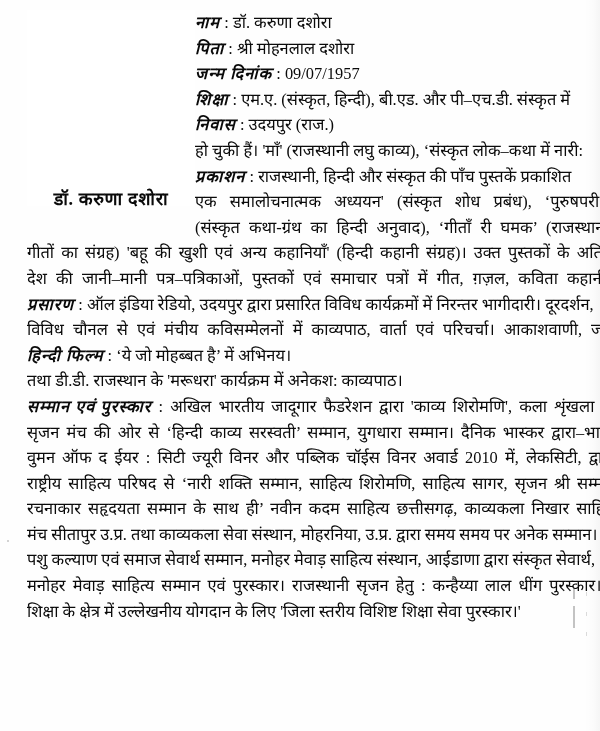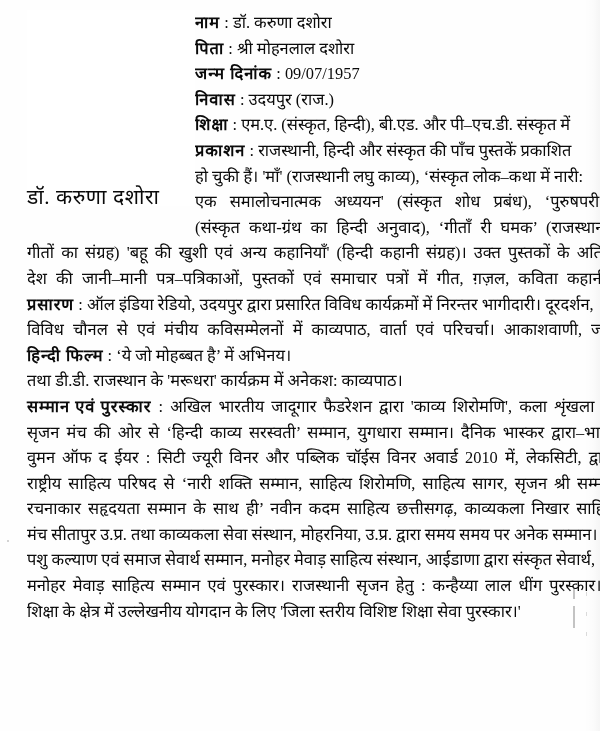--- a/index.html
+++ b/index.html
@@ -62,43 +62,44 @@
   .photo-frame {
     width: 168px;
     height: 170px;
     background: #ffffff;
   }
   .photo-caption {
     position: absolute;
     left: 0;
     bottom: -2px;
     width: 168px;
-    font-weight: normal;
-    font-size: 21px;
+    text-align: center;
+    font-weight: bold;
+    font-size: 18px;
     letter-spacing: 0.6px;
     line-height: 1;
     white-space: nowrap;
   }
   
   p.narrow {
     margin: 0 0 0 168px;
     font-size: 16.4px;
     line-height: 25.6px;
     white-space: nowrap;
   }
   p.full {
     clear: none;
     margin: 0;
     font-size: 16.4px;
     line-height: 25.6px;
     white-space: nowrap;
   }
   p.full.clearing { clear: left; }
 
-  .lbl { font-weight: bold; }
+  .lbl { font-weight: bold; font-style: italic; }
   .sp4 { letter-spacing: 1.0px; }
   .wordgap { word-spacing: 5px; }
   .wordgap2 { word-spacing: 9px; }
   .wordgap3 { word-spacing: 3px; }
 </style>
 </head>
 <body>
 
 <div id="page">
 
@@ -108,27 +109,27 @@
       <div class="photo-frame"></div>
       <div class="photo-caption">डॉ. करुणा दशोरा</div>
     </div>
 
     <p class="narrow"><span class="lbl sp4">नाम</span><span> : डॉ. करुणा दशोरा</span></p>
 
     <p class="narrow"><span class="lbl sp4">पिता</span><span> : श्री मोहनलाल दशोरा</span></p>
 
     <p class="narrow"><span class="lbl sp4">जन्म दिनांक</span><span> : 09/07/1957</span></p>
 
+    <p class="narrow"><span class="lbl sp4">शिक्षा</span><span> : एम.ए. (संस्कृत, हिन्दी), बी.एड. और पी–एच.डी. संस्कृत में</span></p>
+
     <p class="narrow"><span class="lbl sp4">निवास</span><span> : उदयपुर (राज.)</span></p>
 
-    <p class="narrow"><span class="lbl sp4">शिक्षा</span><span> : एम.ए. (संस्कृत, हिन्दी), बी.एड. और पी–एच.डी. संस्कृत में</span></p>
+    <p class="narrow">हो चुकी हैं। 'माँ' (राजस्थानी लघु काव्य), ‘संस्कृत लोक–कथा में नारी:</p>
 
     <p class="narrow"><span class="lbl sp4">प्रकाशन</span><span> : राजस्थानी, हिन्दी और संस्कृत की पाँच पुस्तकें प्रकाशित</span></p>
-
-    <p class="narrow">हो चुकी हैं। 'माँ' (राजस्थानी लघु काव्य), ‘संस्कृत लोक–कथा में नारी:</p>
     <p class="narrow wordgap2">एक समालोचनात्मक अध्ययन' (संस्कृत शोध प्रबंध), ‘पुरुषपरीक्षा’</p>
     <p class="narrow wordgap">(संस्कृत कथा-ग्रंथ का हिन्दी अनुवाद), ‘गीताँ री घमक’ (राजस्थानी</p>
 
     <p class="full clearing wordgap3">गीतों का संग्रह) 'बहू की खुशी एवं अन्य कहानियाँ' (हिन्दी कहानी संग्रह)। उक्त पुस्तकों के अतिरिक्त</p>
     <p class="full wordgap">देश की जानी–मानी पत्र–पत्रिकाओं, पुस्तकों एवं समाचार पत्रों में गीत, ग़ज़ल, कविता कहानी, लेख,</p>
 
     <p class="full"><span class="lbl sp4">प्रसारण</span><span> : ऑल इंडिया रेडियो, उदयपुर द्वारा प्रसारित विविध कार्यक्रमों में निरन्तर भागीदारी। दूरदर्शन,</span></p>
     <p class="full wordgap">विविध चौनल से एवं मंचीय कविसम्मेलनों में काव्यपाठ, वार्ता एवं परिचर्चा। आकाशवाणी, जयपुर</p>
     <p class="full"><span class="lbl sp4">हिन्दी फिल्म</span><span> : ‘ये जो मोहब्बत है’ में अभिनय।</span></p>
 

